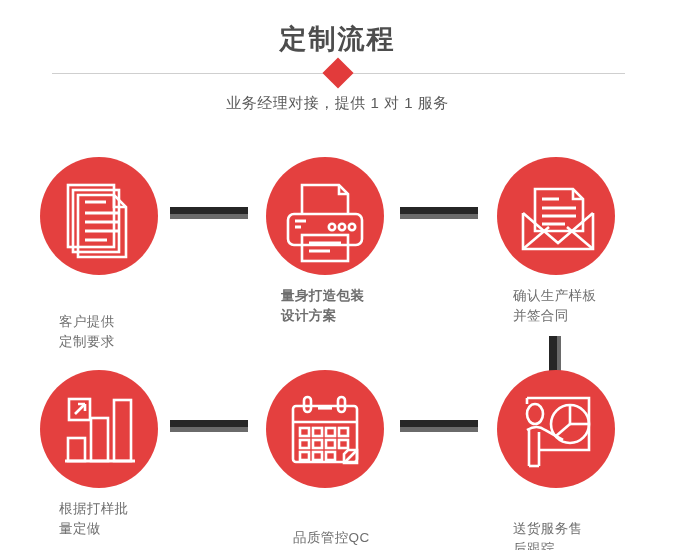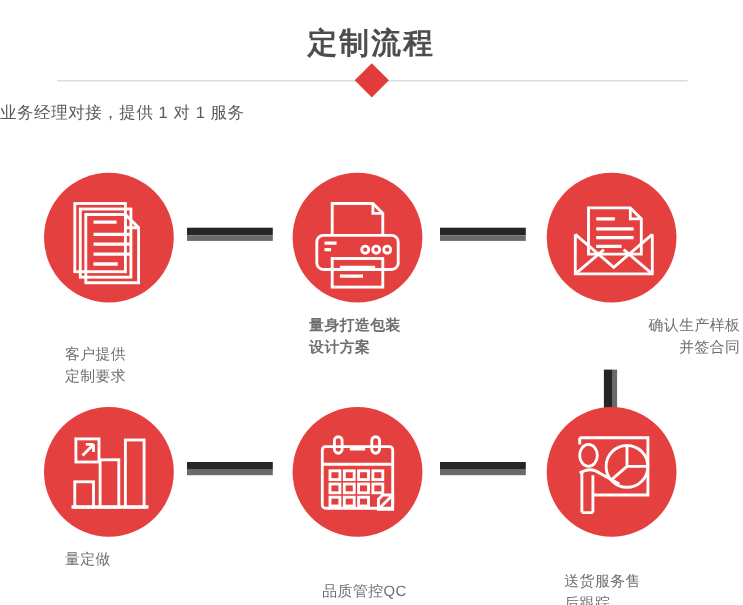--- a/index.html
+++ b/index.html
@@ -24,20 +24,21 @@
     position:absolute;left:52px;top:73px;width:573px;height:1px;
     background:#cfcfcf;
   }
   .diamond{
     position:absolute;left:327px;top:62px;width:22px;height:22px;
     background:#e23b3b;
     transform:rotate(45deg);
   }
   .subtitle{
     position:absolute;left:0;top:90px;width:675px;
+    text-align:center;
     font-size:15px;color:#5a5a5a;
     line-height:26px;
     letter-spacing:0.5px;
   }
 
   
   .circle{
     position:absolute;
     width:118px;height:118px;border-radius:50%;
     background:#e4403f;
@@ -151,39 +152,40 @@
         <line x1="45" y1="51" x2="79" y2="51" stroke-width="3"></line>
         <line x1="45" y1="59" x2="79" y2="59" stroke-width="3"></line>
         <line x1="45" y1="67" x2="68" y2="67" stroke-width="3"></line>
         <path d="M26 56 V92 H96 V56"></path>
         <path d="M26 56 L61 86 L96 56"></path>
         <path d="M26 92 L52 70"></path>
         <path d="M96 92 L70 70"></path>
       </g>
     </svg>
   </div>
-  <div class="caption" style="left:513px;top:286px;text-align:right;">
+  <div class="caption" style="left:513px;top:286px;">
     <span>确认生产样板</span>
     <span>并签合同</span>
   </div>
 
   <div class="circle" style="left:40px;top:370px;">
     <svg viewBox="0 0 118 118" xmlns="http://www.w3.org/2000/svg">
       <g fill="none" stroke="#ffffff" stroke-width="2.6">
         <rect x="29" y="29" width="21" height="21"></rect>
         <path d="M35 44 L45 34" stroke-width="2.6"></path>
         <path d="M45 34 H38 M45 34 V41" stroke-width="2.6"></path>
         <rect x="28" y="68" width="17" height="23"></rect>
         <rect x="51" y="48" width="17" height="43"></rect>
         <rect x="74" y="30" width="17" height="61"></rect>
         <line x1="25" y1="91" x2="95" y2="91" stroke-width="3.2"></line>
       </g>
     </svg>
   </div>
   <div class="caption" style="left:59px;top:499px;">
+    <span>根据打样批</span>
     <span>量定做</span>
   </div>
 
   <div class="circle" style="left:266px;top:370px;">
     <svg viewBox="0 0 118 118" xmlns="http://www.w3.org/2000/svg">
       <g fill="none" stroke="#ffffff" stroke-width="2.6">
         <rect x="27" y="36" width="64" height="56" rx="3"></rect>
         <line x1="27" y1="52" x2="91" y2="52"></line>
         <rect x="38" y="27" width="7" height="15" rx="3.5"></rect>
         <rect x="72" y="27" width="7" height="15" rx="3.5"></rect>

